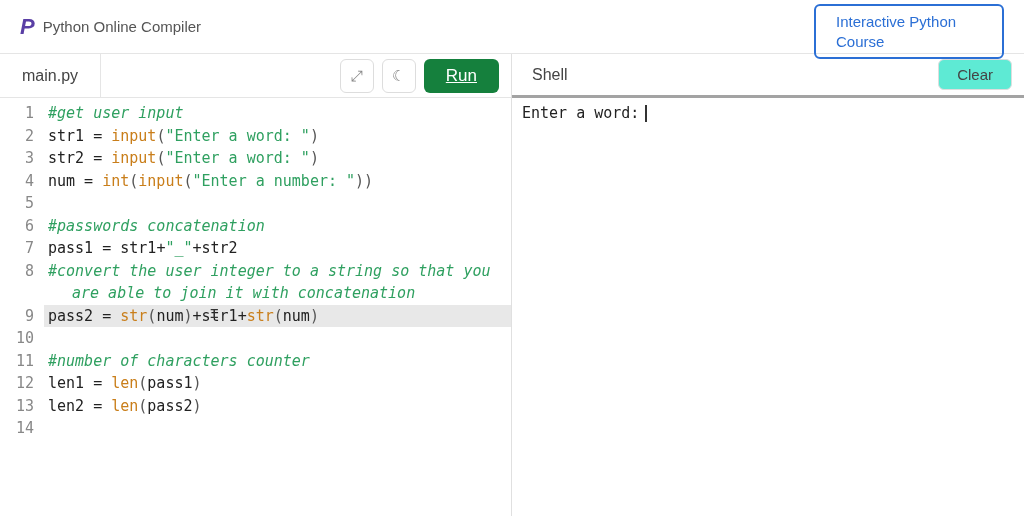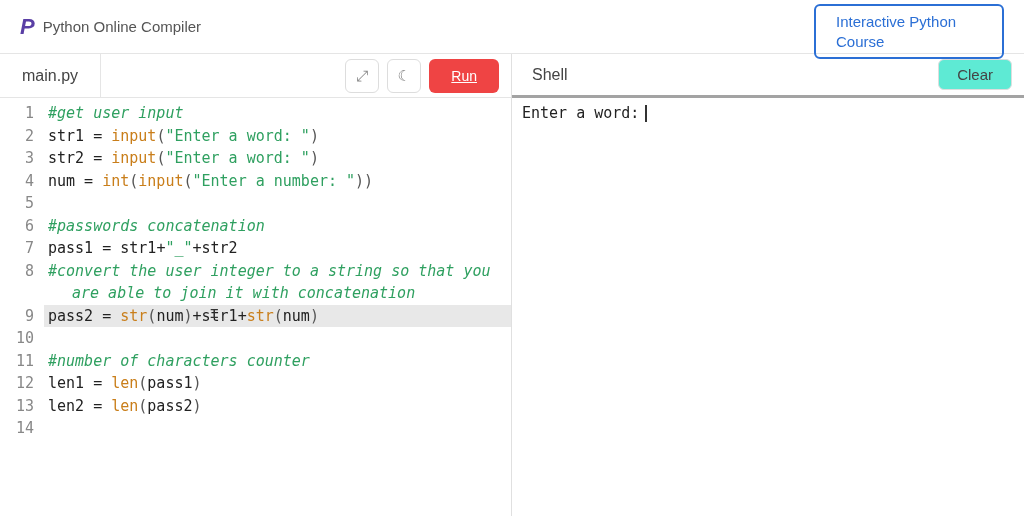--- a/index.html
+++ b/index.html
@@ -80,27 +80,27 @@
       border: 1px solid #ddd;
       border-radius: 6px;
       background: #fff;
       display: flex;
       align-items: center;
       justify-content: center;
       color: #888;
       font-size: 15px;
     }
     .run-btn {
-      background: #ef4444;
+      background: #15803d;
       color: #fff;
       border: none;
       padding: 0 22px;
       height: 34px;
       border-radius: 6px;
-      font-size: 14px;
+      font-size: 17px;
       font-weight: 500;
       text-decoration: underline;
     }
     .code-area {
       flex: 1;
       display: flex;
       font-family: 'Consolas', 'Monaco', monospace;
       font-size: 15px;
       line-height: 22.5px;
       overflow: hidden;

